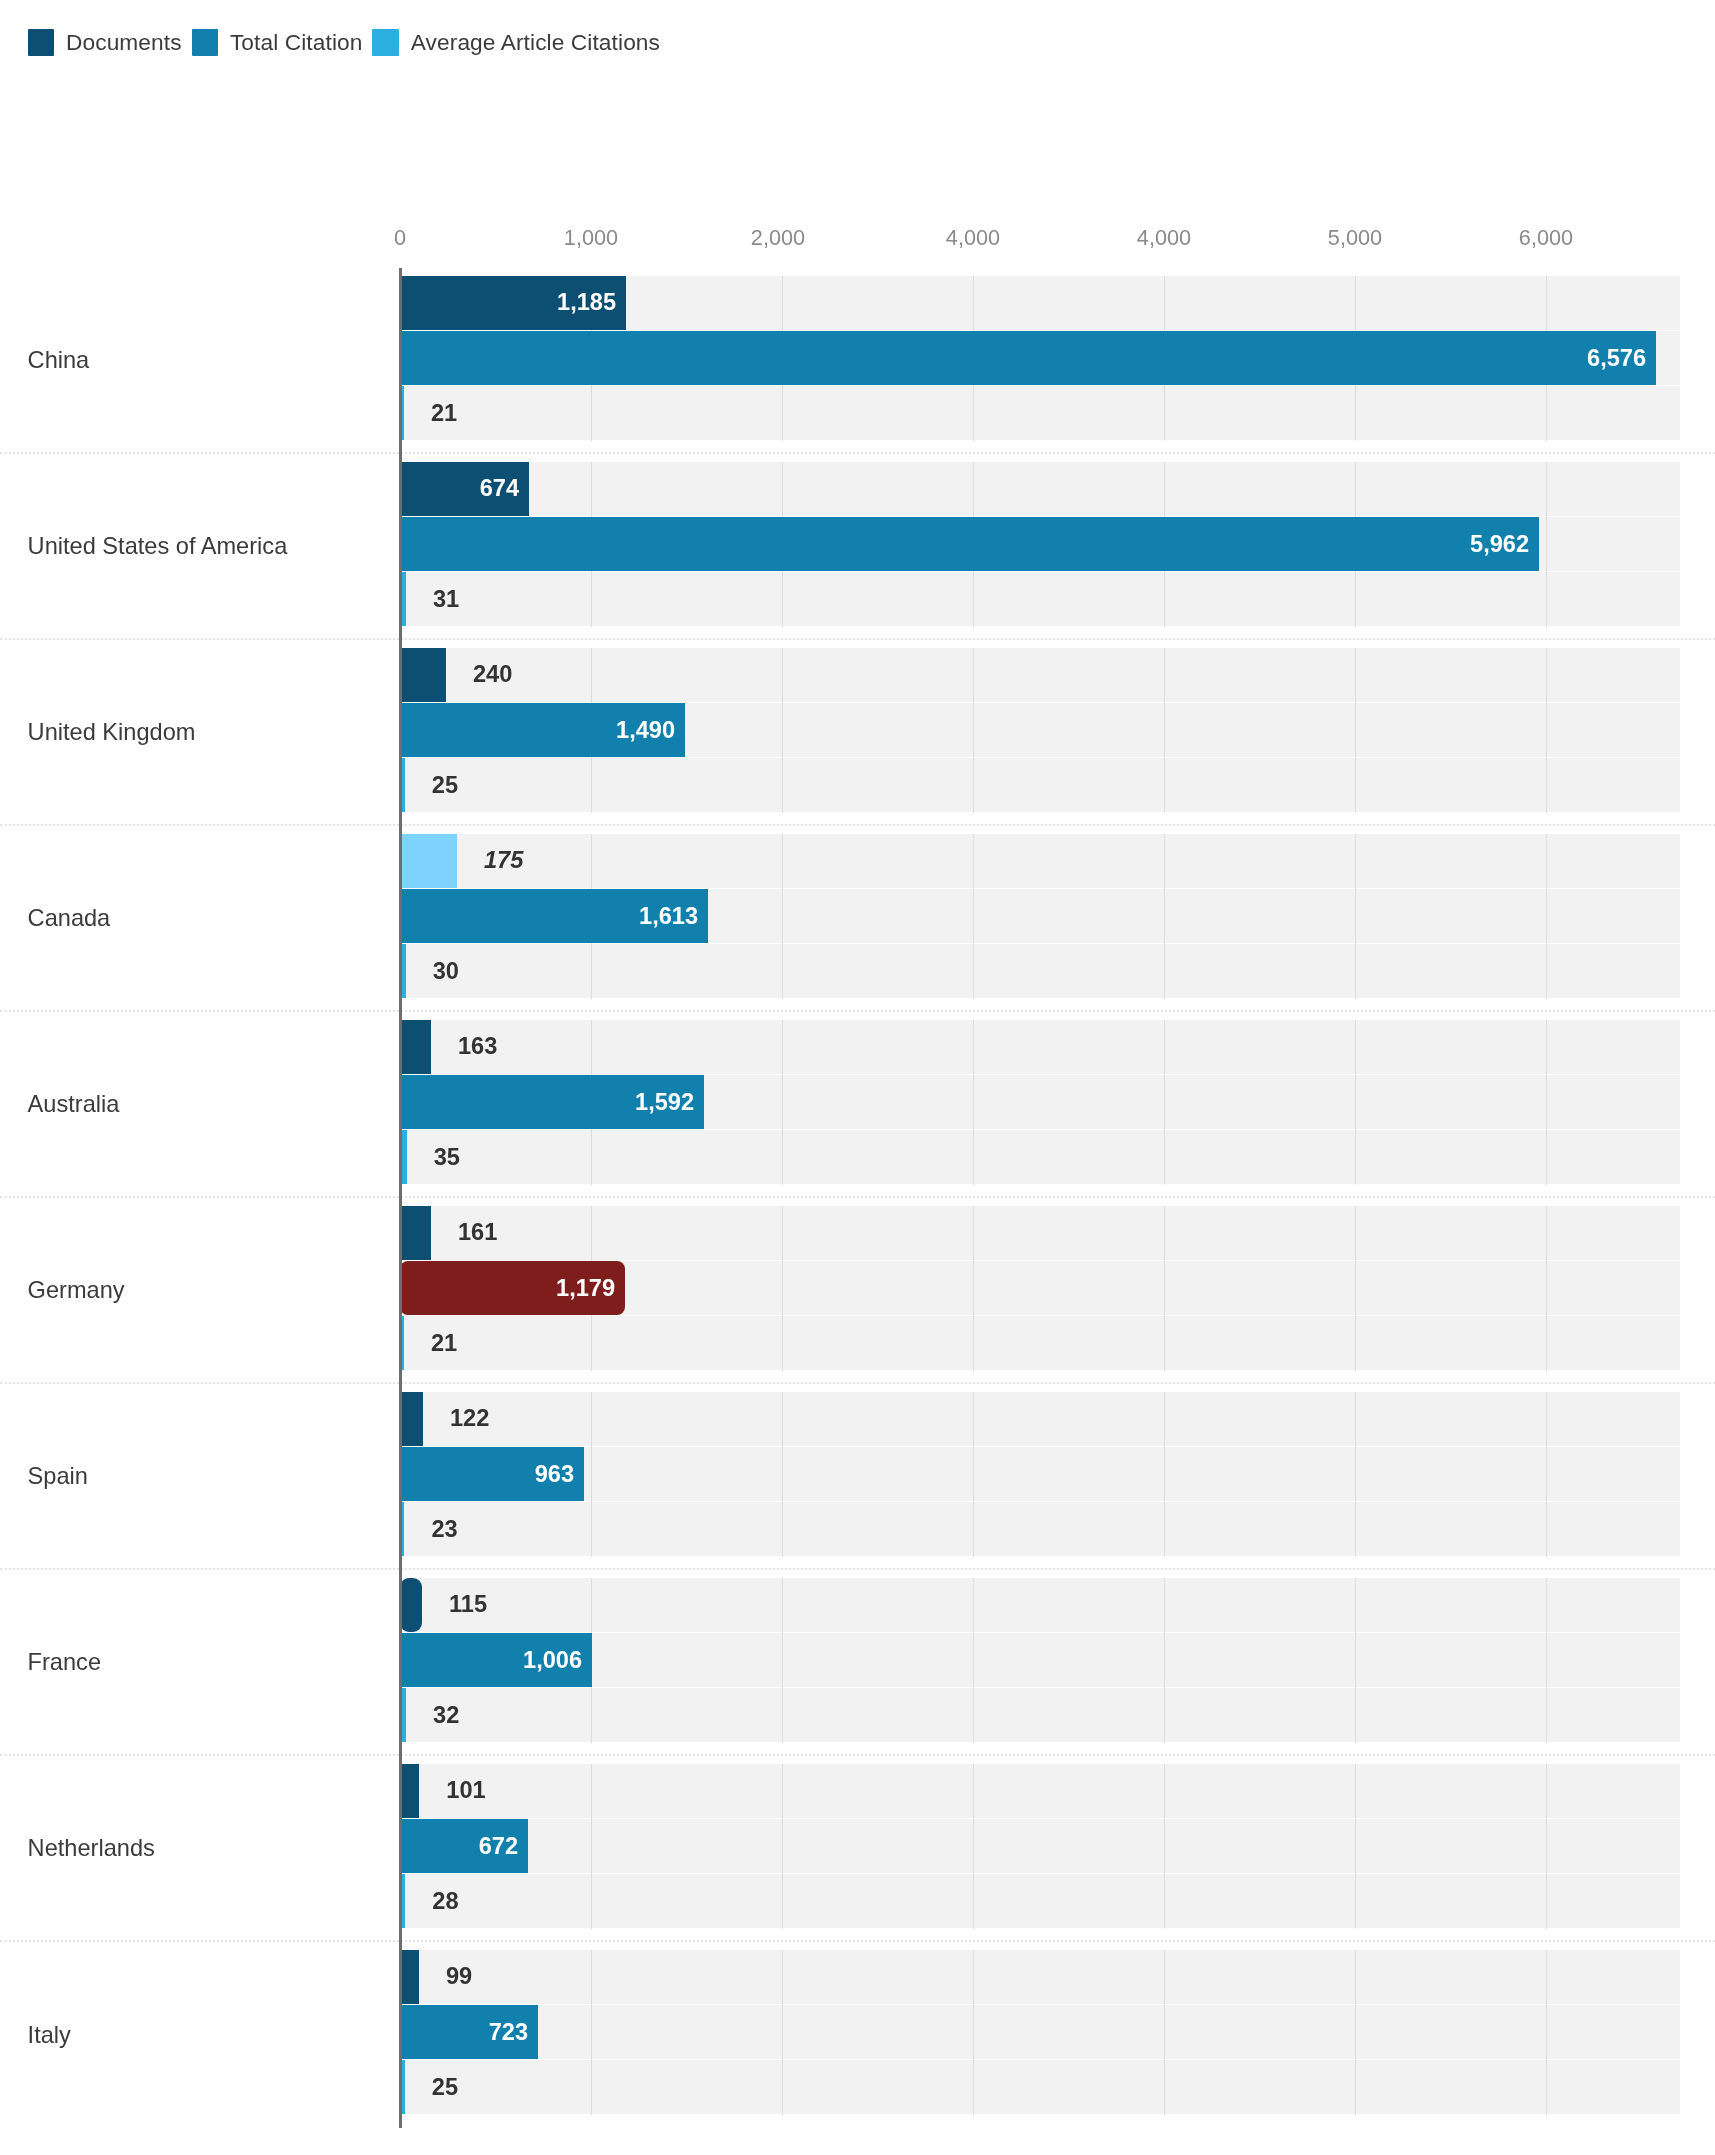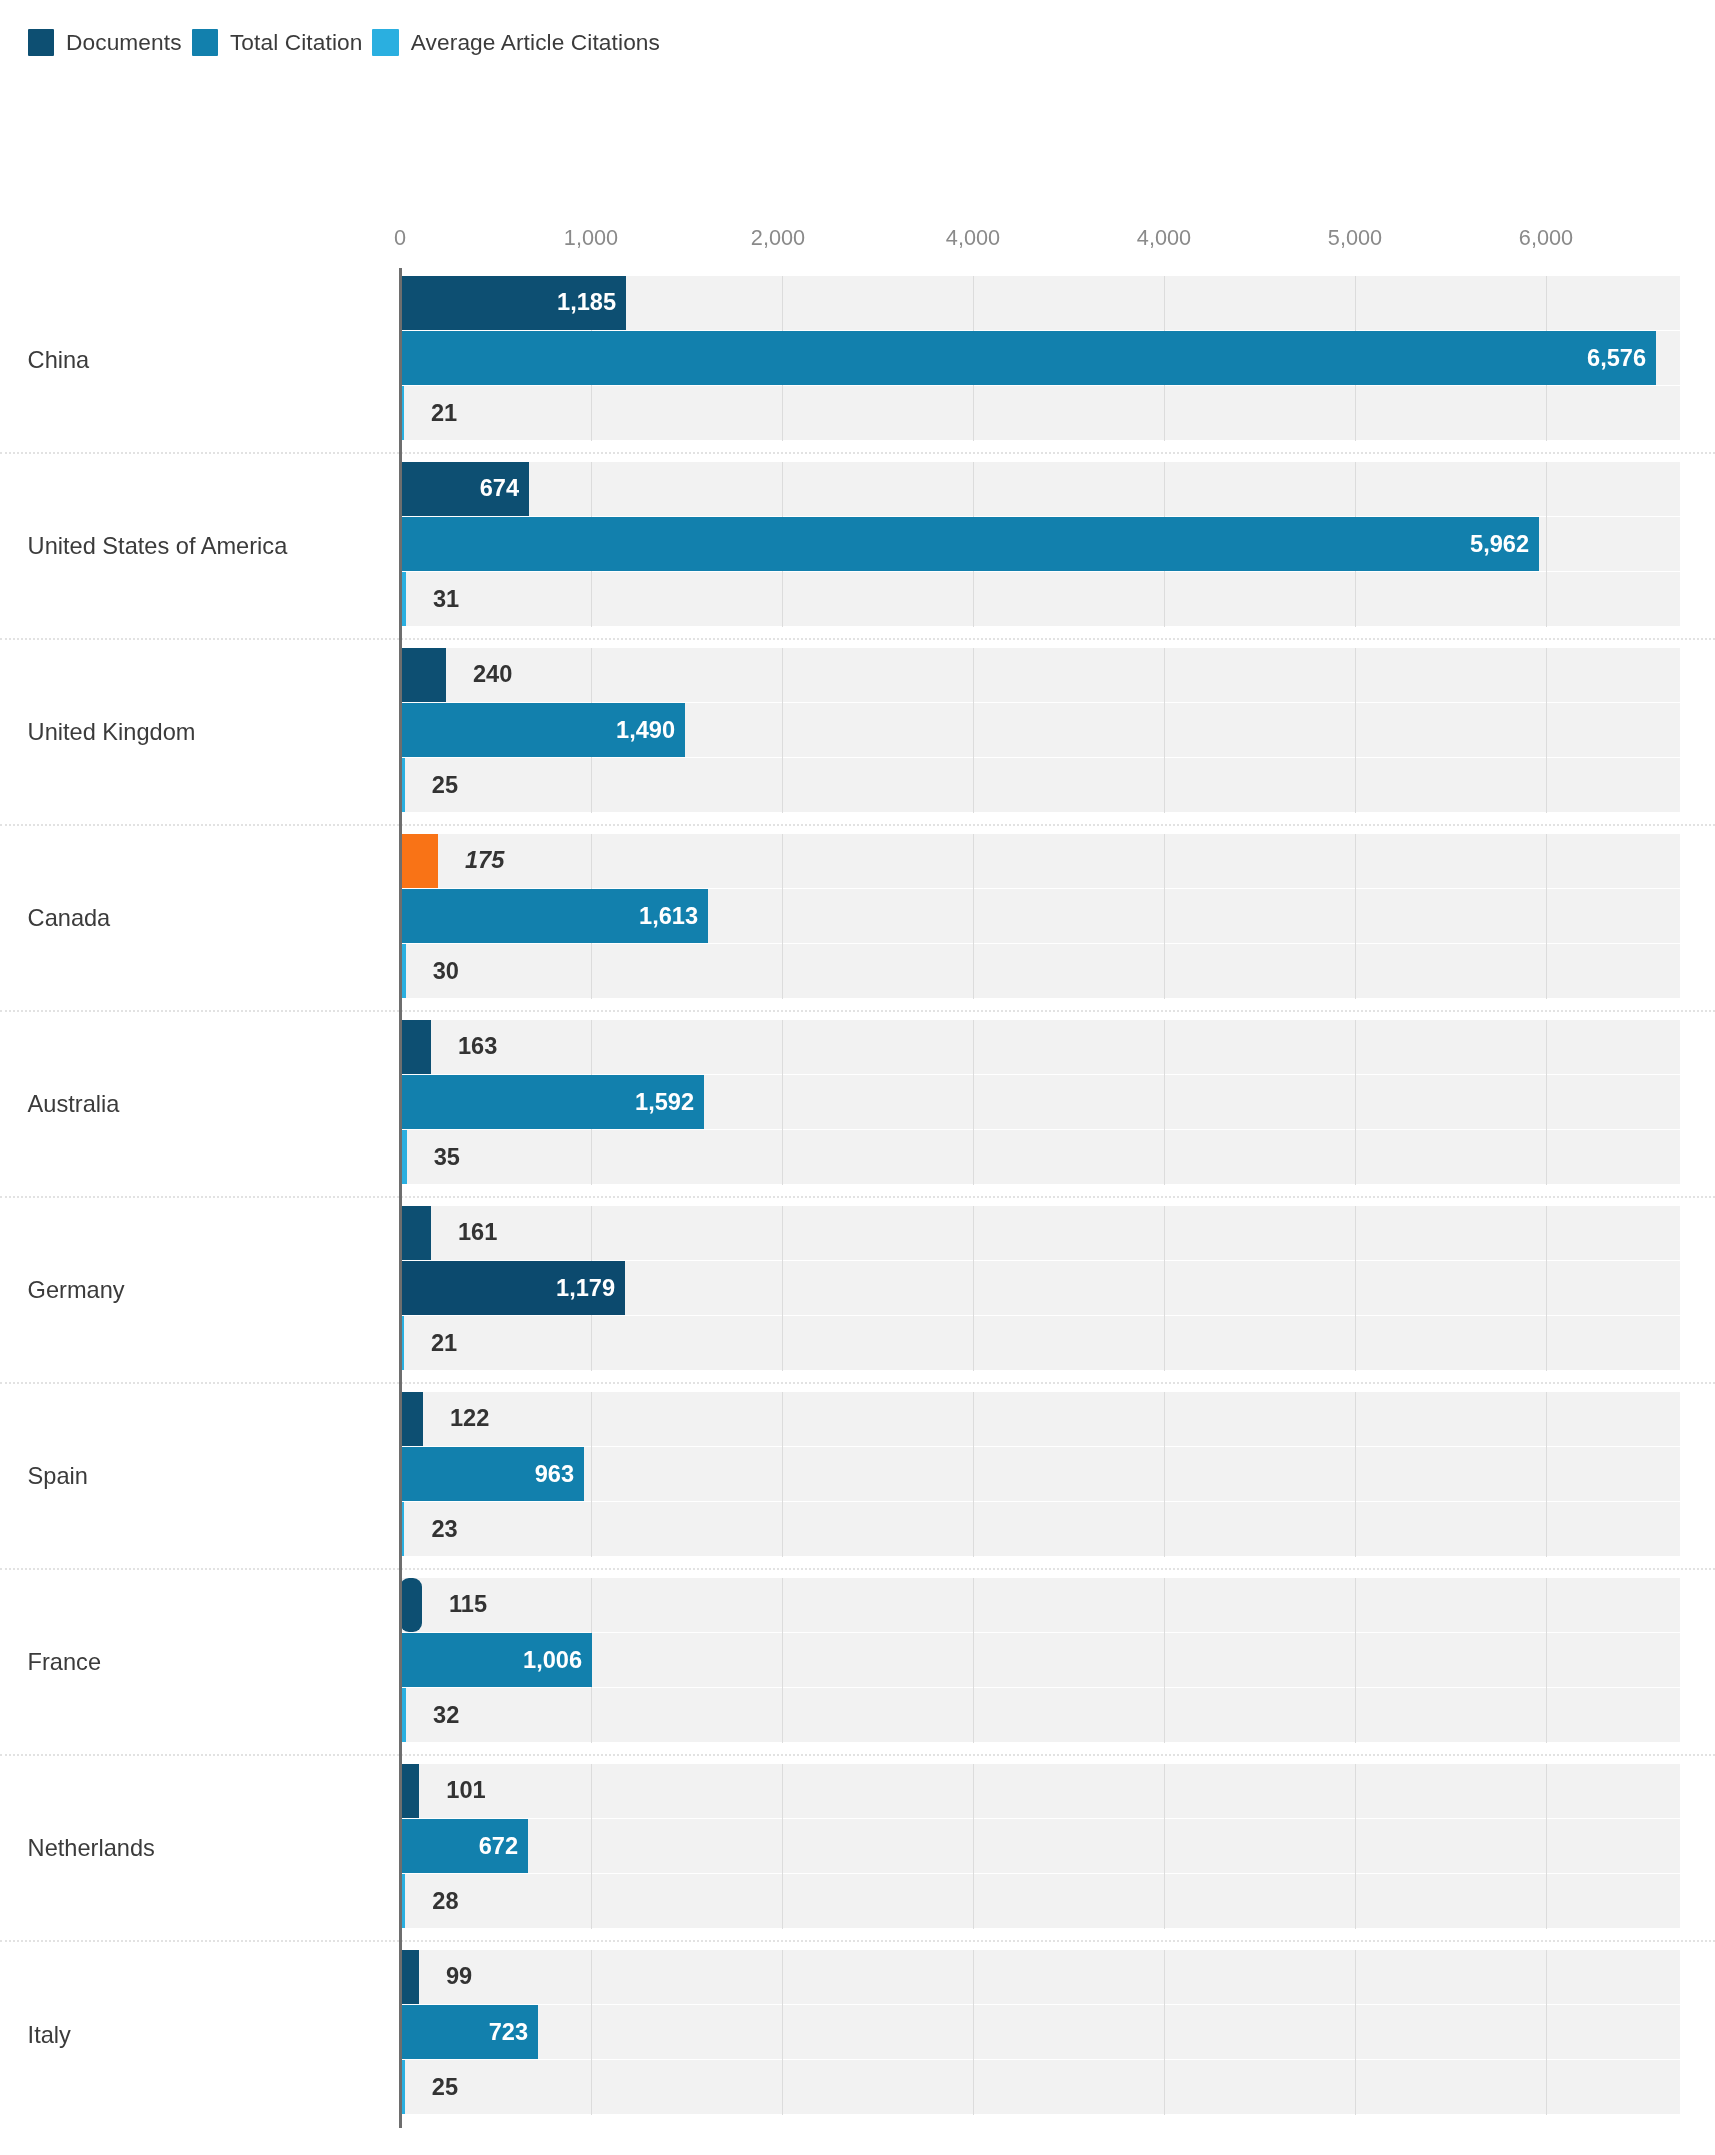--- a/index.html
+++ b/index.html
@@ -238,21 +238,21 @@
       <div class="band r1"></div>
       <div class="band r2"></div>
       <div class="grid" style="left: 591px;"></div>
       <div class="grid" style="left: 782px;"></div>
       <div class="grid" style="left: 973px;"></div>
       <div class="grid" style="left: 1164px;"></div>
       <div class="grid" style="left: 1355px;"></div>
       <div class="grid" style="left: 1546px;"></div>
       <div class="axis-line"></div>
       <div class="cat-label">Canada</div>
-      <div class="bar r0" style="width: 38px; background: #f97316; font-style: italic;">
+      <div class="bar r0" style="width: 57px; background: #7dd3fc; font-style: italic;">
         <span class="bar-value outside">175</span>
       </div>
       <div class="bar r1" style="width: 308px; background: rgb(18, 128, 173);">
         <span class="bar-value">1,613</span>
       </div>
       <div class="bar r2" style="width: 5.7px; background: rgb(42, 175, 224);">
         <span class="bar-value outside">30</span>
       </div>
     </div>
     <div class="group">
@@ -285,21 +285,21 @@
       <div class="grid" style="left: 782px;"></div>
       <div class="grid" style="left: 973px;"></div>
       <div class="grid" style="left: 1164px;"></div>
       <div class="grid" style="left: 1355px;"></div>
       <div class="grid" style="left: 1546px;"></div>
       <div class="axis-line"></div>
       <div class="cat-label">Germany</div>
       <div class="bar r0" style="width: 31px; background: rgb(13, 79, 114);">
         <span class="bar-value outside">161</span>
       </div>
-      <div class="bar r1" style="width: 225px; background: #0c4a6e;">
+      <div class="bar r1" style="width: 225px; background: #7f1d1d; border-radius: 8px;">
         <span class="bar-value">1,179</span>
       </div>
       <div class="bar r2" style="width: 4px; background: rgb(42, 175, 224);">
         <span class="bar-value outside">21</span>
       </div>
     </div>
     <div class="group">
       <div class="band r0"></div>
       <div class="band r1"></div>
       <div class="band r2"></div>

